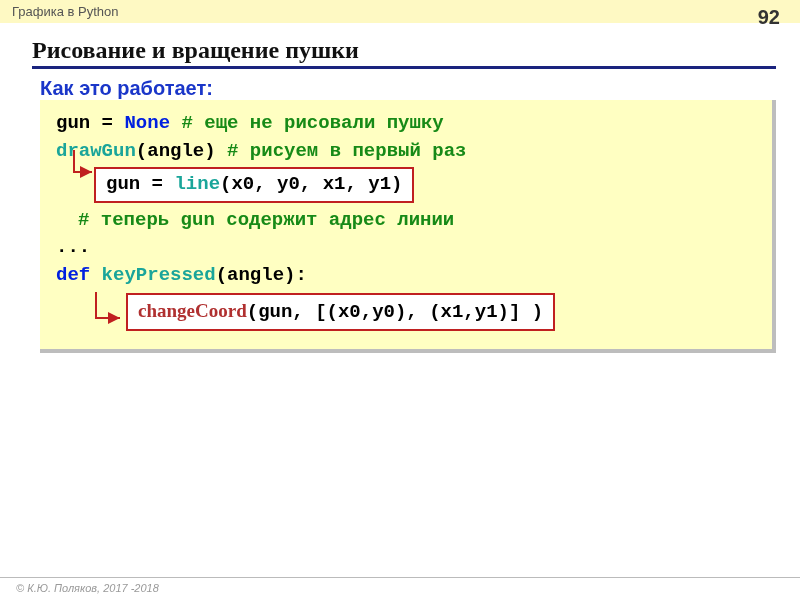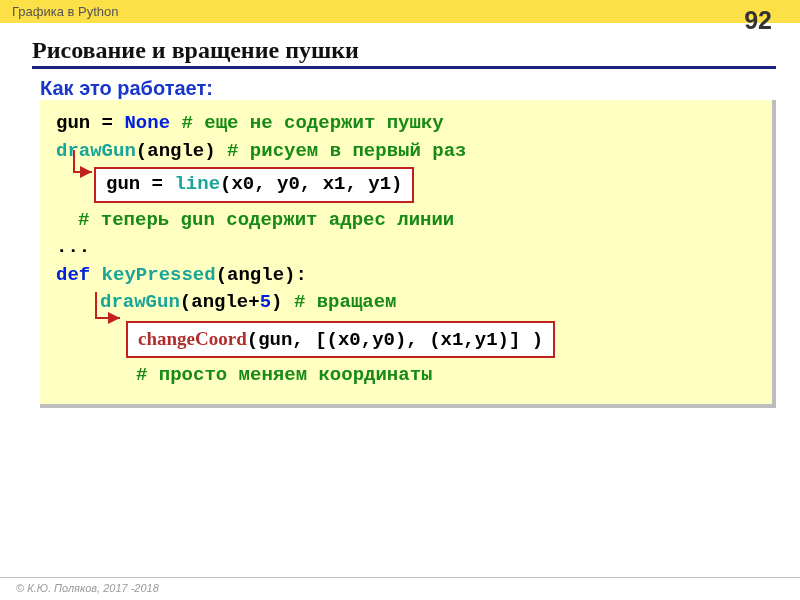--- a/index.html
+++ b/index.html
@@ -6,32 +6,32 @@
   body {
     margin: 0;
     width: 800px;
     height: 600px;
     font-family: Arial, sans-serif;
     background: #fff;
     position: relative;
     overflow: hidden;
   }
   .slide-header {
-    background: #fde047;
+    background: #fef9c3;
     color: #555;
     font-size: 13px;
     padding: 4px 12px;
     display: flex;
     justify-content: space-between;
   }
   .slide-number {
     position: absolute;
-    right: 28px;
+    right: 20px;
     top: 6px;
-    font-size: 25px;
+    font-size: 20px;
     font-weight: bold;
     color: #333;
   }
   .title {
     font-size: 24px;
     font-weight: bold;
     color: #111;
     margin: 14px 24px 0 32px;
     padding-bottom: 2px;
     border-bottom: 3px solid #1a237e;
@@ -103,21 +103,21 @@
     <defs>
       <marker id="ah" markerWidth="8" markerHeight="8" refX="6" refY="3" orient="auto">
         <path d="M0,0 L6,3 L0,6 Z" fill="#c02020"></path>
       </marker>
     </defs>
     <path d="M 34 50 L 34 72 L 52 72" stroke="#c02020" stroke-width="2" fill="none" marker-end="url(#ah)"></path>
     <path d="M 56 192 L 56 218 L 80 218" stroke="#c02020" stroke-width="2" fill="none" marker-end="url(#ah)"></path>
   </svg>
 
   <div>
-    <span>gun</span><span> = </span><span class="kw-blue">None</span><span class="cm"> # еще не содержит пушку</span>
+    <span>gun</span><span> = </span><span class="kw-blue">None</span><span class="cm"> # еще не рисовали пушку</span>
   </div>
 
   <div>
     <span class="kw-teal">drawGun</span><span>(angle)  </span><span class="cm"># рисуем в первый раз</span>
   </div>
 
   <div style="padding-left:38px; margin:2px 0 4px 0;">
     <span class="inner-box">
       <span>gun</span><span> = </span><span class="kw-teal">line</span><span>(x0, y0, x1, y1)</span>
     </span>
@@ -126,30 +126,24 @@
   <div style="padding-left:22px;">
     <span class="cm"># теперь gun содержит адрес линии</span>
   </div>
 
   <div>...</div>
 
   <div>
     <span class="kw-blue">def</span><span class="kw-teal"> keyPressed</span><span>(angle):</span>
   </div>
 
-  <div style="padding-left:44px;">
-    <span class="kw-teal">drawGun</span><span>(angle+</span><span class="kw-blue">5</span><span>)  </span><span class="cm"># вращаем</span>
-  </div>
 
   <div style="padding-left:70px; margin:4px 0;">
     <span class="inner-box">
       <span class="kw-red">changeCoord</span><span>(gun, [(x0,y0), (x1,y1)] )</span>
     </span>
   </div>
 
-  <div style="padding-left:80px;">
-    <span class="cm"># просто меняем координаты</span>
-  </div>
 </div>
 
 <div class="footer">
   <span>© К.Ю. Поляков, 2017 -2018</span>
 </div>
 
 </body></html>

